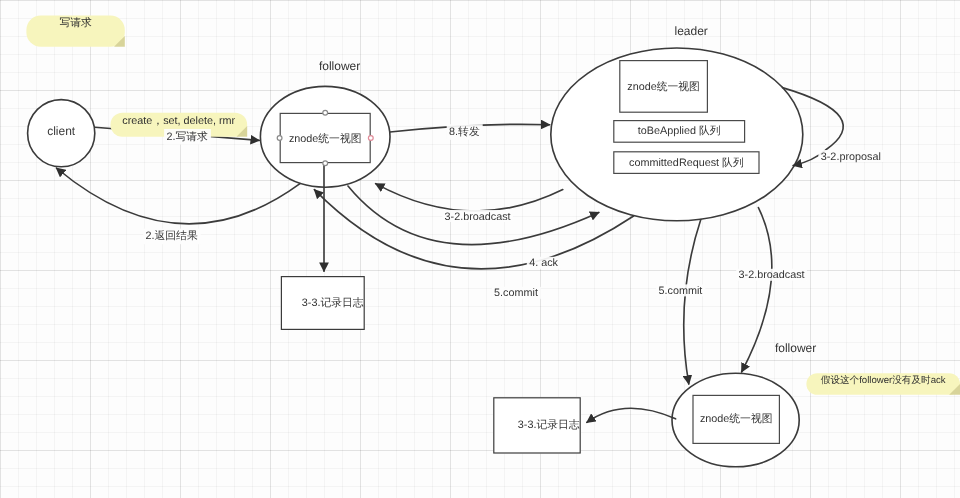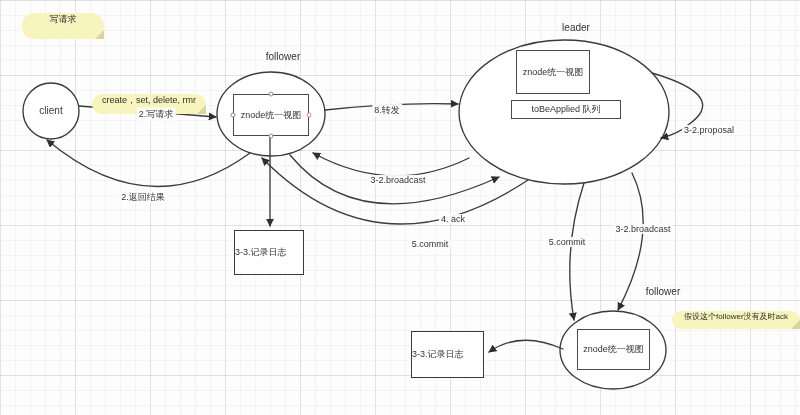--- a/index.html
+++ b/index.html
@@ -75,21 +75,21 @@
   }
   .log-box {
     position: absolute;
     box-sizing: border-box;
     border: 1.4px solid #3b3b3b;
     background: #ffffff;
     color: #333;
     font-size: 9px;
     display: flex;
     align-items: center;
-    justify-content: flex-start;
+    justify-content: flex-end;
     font-family: "Liberation Sans", "DejaVu Sans", sans-serif;
   }
   .note {
     position: absolute;
     box-sizing: border-box;
     background: #f7f5bd;
     color: #2f2f2f;
     font-size: 9px;
     display: flex;
     justify-content: center;
@@ -199,20 +199,23 @@
 
   <div class="inner-box" style="left:516px; top:50px; width:74px; height:44px;">
     <span>znode</span>
     <span>统一视图</span>
   </div>
 
   <div class="inner-box" style="left:511px; top:100px; width:110px; height:19px;">
     <span>toBeApplied 队列</span>
   </div>
 
+  <div class="inner-box" style="left:511px; top:126px; width:122px; height:19px;">
+    <span>committedRequest 队列</span>
+  </div>
 
   <div class="inner-box" style="left:577px; top:329px; width:73px; height:41px;">
     <span>znode</span>
     <span>统一视图</span>
   </div>
 
   <div class="log-box" style="left:234px; top:230px; width:70px; height:45px;">
     <span>3-3.记录日志</span>
   </div>
 

